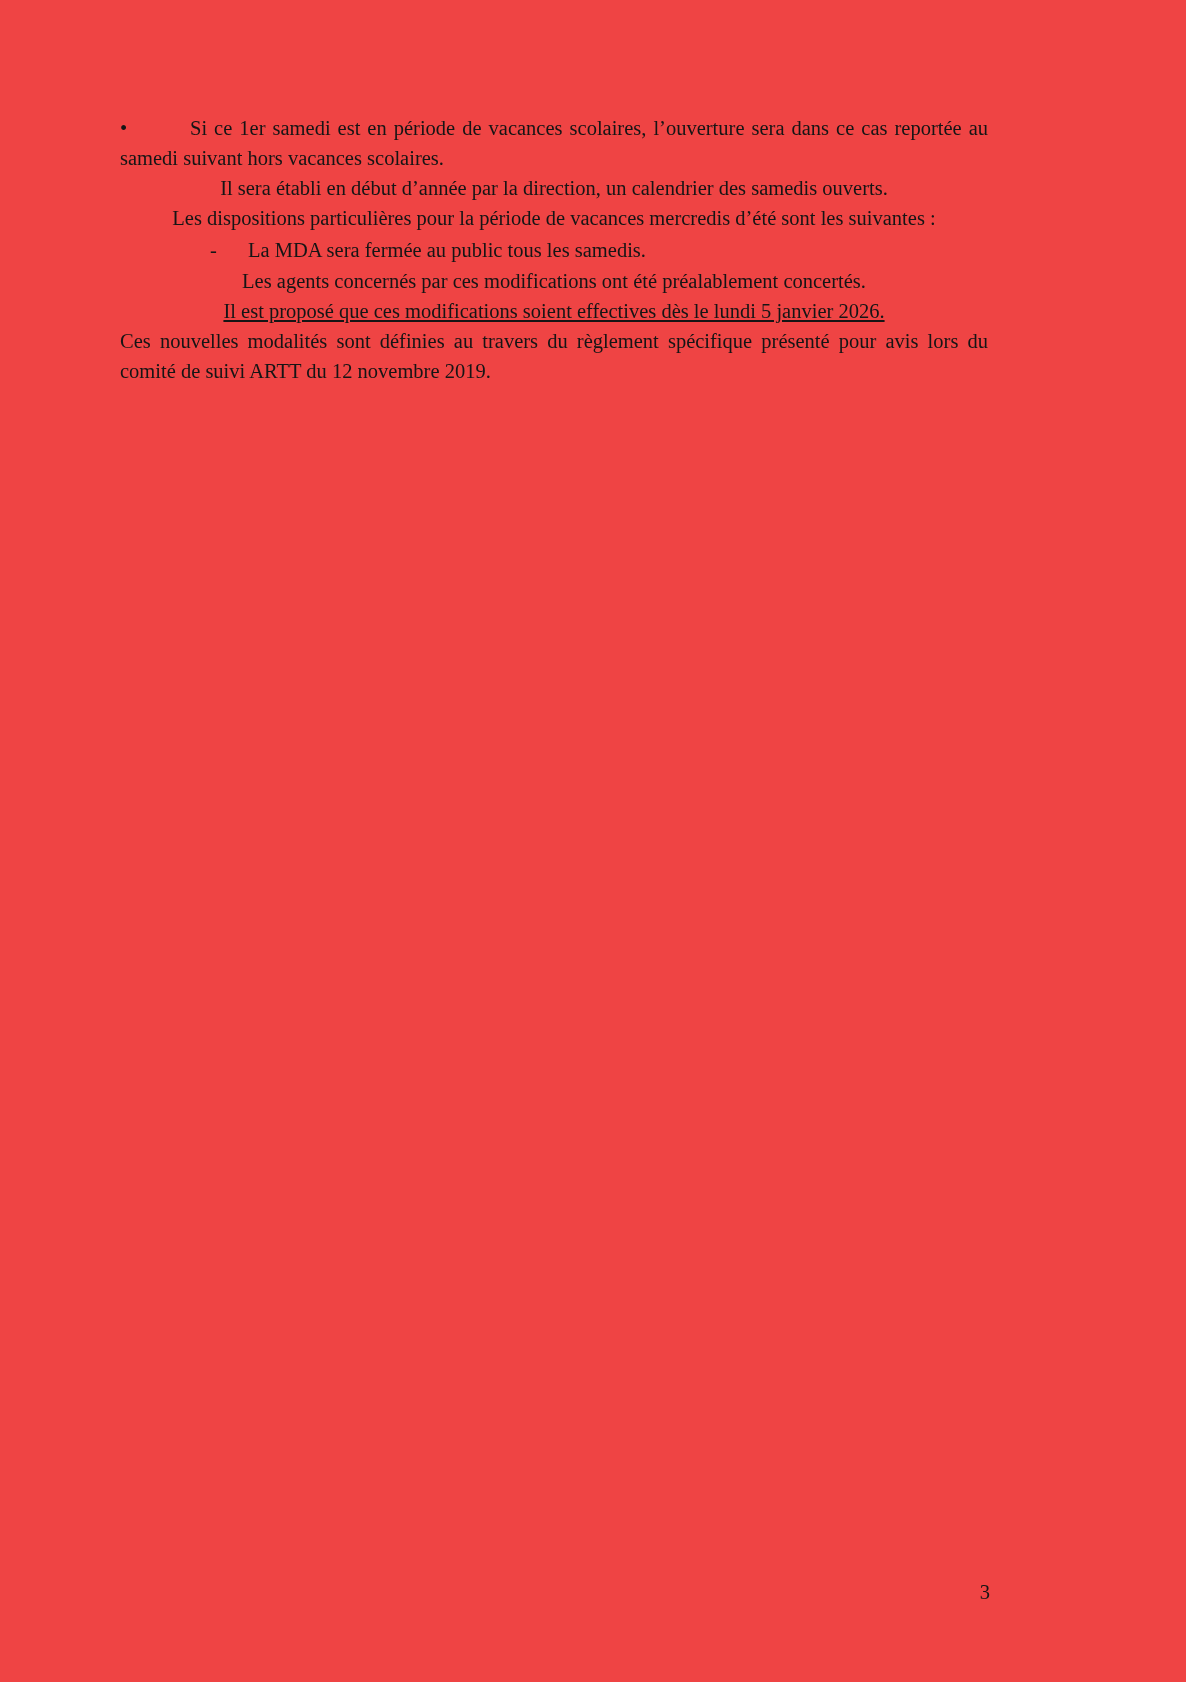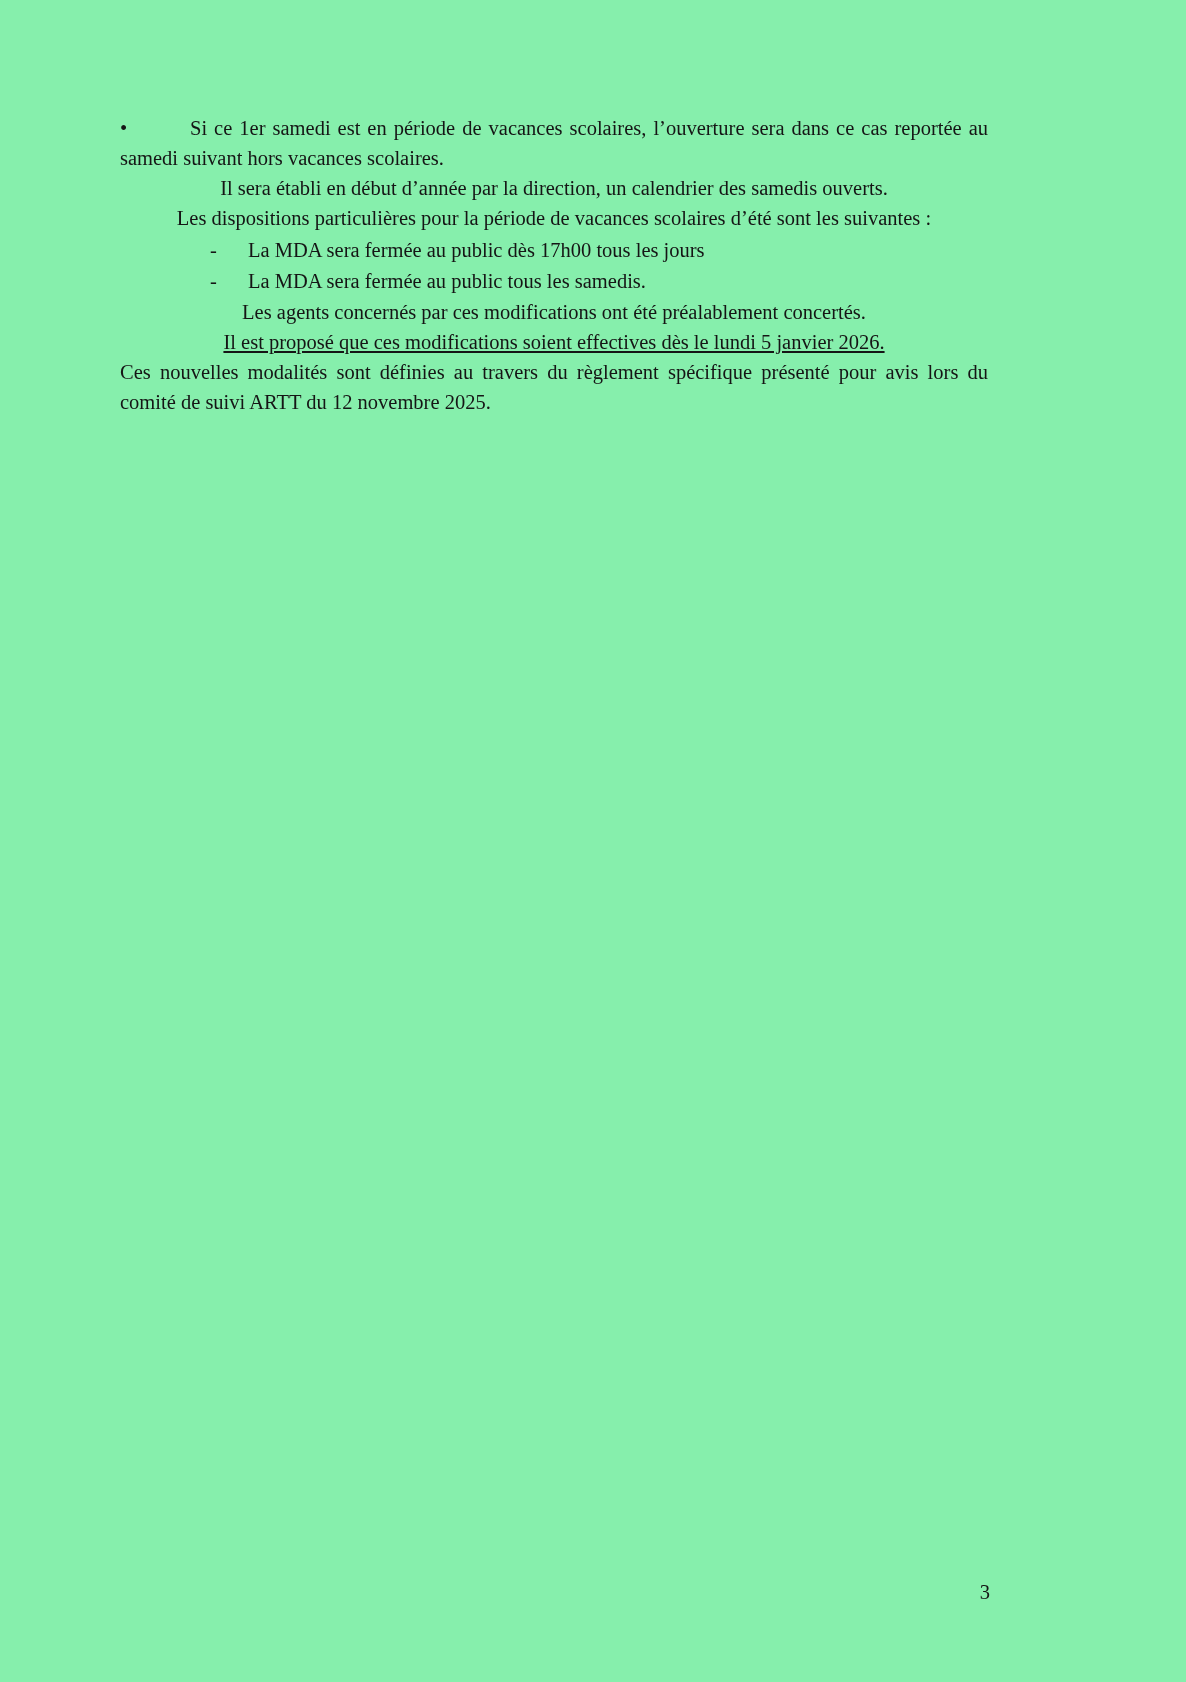--- a/index.html
+++ b/index.html
@@ -5,21 +5,21 @@
   * { margin: 0; padding: 0; box-sizing: border-box; }
   html, body {
     background: #ffffff;
     font-family: "Liberation Serif", "DejaVu Serif", serif;
   }
   .page {
     position: relative;
     width: 1186px;
     height: 1682px;
     margin: 0 auto;
-    background: #86efac;
+    background: #ef4444;
     color: #151515;
     overflow: hidden;
   }
   .body-text {
     position: absolute;
     top: 113px;
     left: 120px;
     width: 868px;
     font-size: 20.5px;
     line-height: 30px;
@@ -57,29 +57,28 @@
 <body>
 
 <div class="page">
   <div class="body-text">
 
     <p class="para"><span class="bullet">•</span><span>Si ce 1er samedi est en période de vacances scolaires, l’ouverture sera dans ce cas reportée au samedi suivant hors vacances scolaires.</span></p>
 
     <p class="para no-justify"><span>Il sera établi en début d’année par la direction, un calendrier des samedis ouverts.</span></p>
 
 
-    <p class="para no-justify gap-1"><span>Les dispositions particulières pour la période de vacances scolaires d’été sont les suivantes :</span></p>
+    <p class="para no-justify gap-1"><span>Les dispositions particulières pour la période de vacances mercredis d’été sont les suivantes :</span></p>
 
     <ul class="dash-list">
-      <li><span class="dash">-</span><span>La MDA sera fermée au public dès 17h00 tous les jours</span></li>
       <li><span class="dash">-</span><span>La MDA sera fermée au public tous les samedis.</span></li>
     </ul>
 
     <p class="para no-justify gap-1"><span>Les agents concernés par ces modifications ont été préalablement concertés.</span></p>
 
     <p class="para no-justify gap-2"><span>Il est proposé que ces modifications soient effectives dès le lundi 5 janvier 2026.</span></p>
 
-    <p class="para gap-1"><span>Ces nouvelles modalités sont définies au travers du règlement spécifique présenté pour avis lors du comité de suivi ARTT du 12 novembre 2025.</span></p>
+    <p class="para gap-1"><span>Ces nouvelles modalités sont définies au travers du règlement spécifique présenté pour avis lors du comité de suivi ARTT du 12 novembre 2019.</span></p>
 
   </div>
 
   <div class="page-number">3</div>
 </div>
 
 </body></html>

